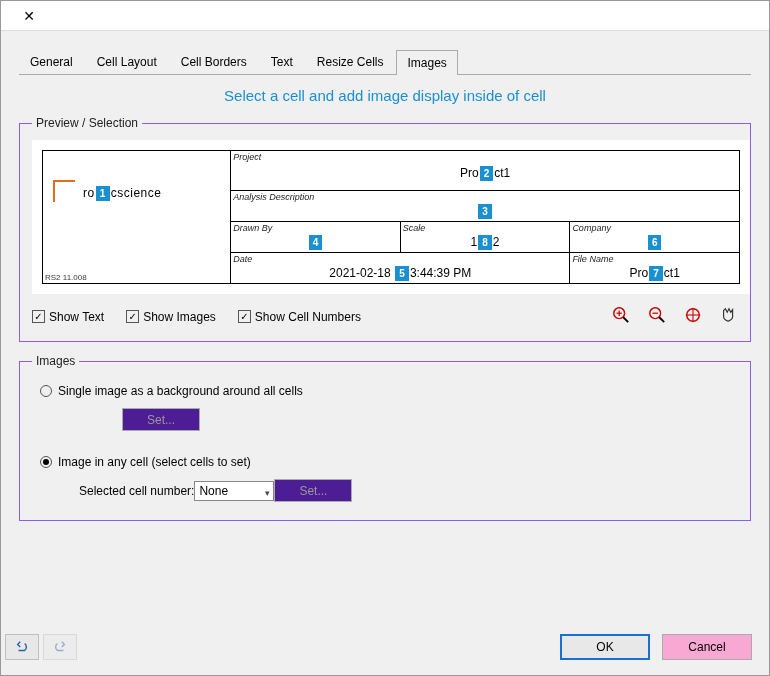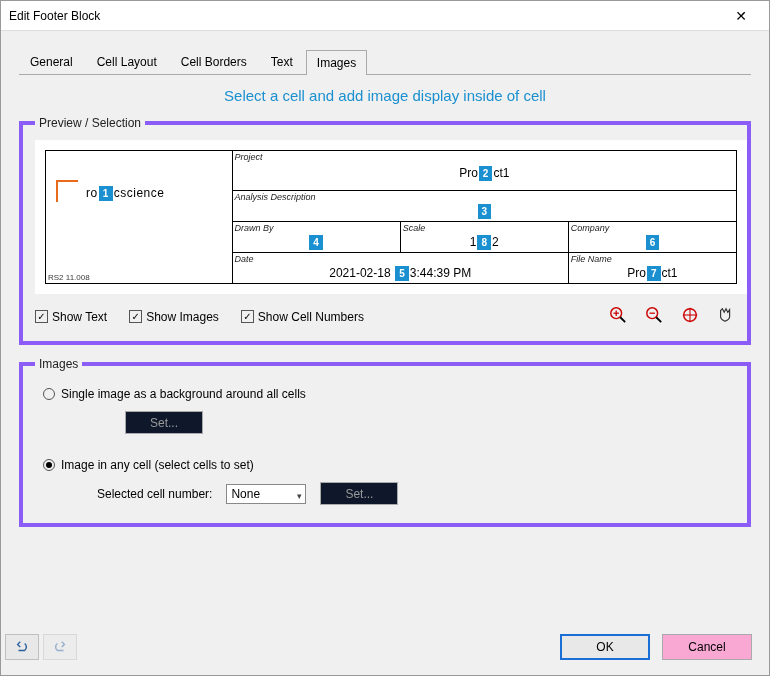--- a/index.html
+++ b/index.html
@@ -5,66 +5,66 @@
   *{box-sizing:border-box;font-family:"Segoe UI",Tahoma,sans-serif;font-size:12px;color:#000}
   body{margin:0;background:#f0f0f0;width:770px;height:676px;overflow:hidden;border:1px solid #999}
   .titlebar{height:30px;background:#fff;display:flex;align-items:center;padding:0 8px;border-bottom:1px solid #ddd}
   .titlebar .title{flex:1}
   .close{width:40px;text-align:center;font-size:14px}
   .content{padding:18px 18px 8px 18px}
   .tabs{display:flex;border-bottom:1px solid #aaa;margin-bottom:12px}
   .tab{padding:5px 10px;border:1px solid transparent;border-bottom:none;margin-right:2px;background:transparent;cursor:default}
   .tab.active{border-color:#aaa;background:#f0f0f0;position:relative;top:1px}
   .instruction{text-align:center;color:#1a90d0;font-size:15px;margin:10px 0 12px 0}
-  fieldset{border:4px solid #8b5cf6;margin:0 0 12px 0;padding:10px 0 14px 12px}
+  fieldset{border:1px solid #8b5cf6;margin:0 0 12px 0;padding:10px 0 14px 12px}
   legend{padding:0 4px;color:#222}
   .preview{background:#fff;padding:10px}
   table.grid{width:100%;border-collapse:collapse;table-layout:fixed}
   table.grid td{border:1px solid #000;vertical-align:top;position:relative;padding:0}
   .lbl{position:absolute;top:1px;left:2px;font-size:9px;font-style:italic;color:#222}
   .val{display:block;text-align:center;padding:12px 2px 2px 2px;font-size:13px}
   .badge{display:inline-block;background:#1a90d0;color:#fff;font-weight:600;font-size:10px;padding:1px 4px;margin:0 1px;line-height:13px}
   .logo{height:80px;display:flex;align-items:center;padding-left:10px}
   .logo-mark{width:22px;height:22px;border:2px solid #e86a1a;border-right:none;border-bottom:none;margin-right:8px}
   .logo-text{font-size:18px;color:#6a6a6a;letter-spacing:.5px}
   .version{position:absolute;bottom:1px;left:2px;font-size:8px;color:#3a3a3a}
   .row{display:flex;align-items:center;gap:22px;margin-top:12px}
   .chk{display:flex;align-items:center;gap:4px}
   .cbox{width:13px;height:13px;border:1px solid #555;display:inline-flex;align-items:center;justify-content:center;font-size:10px;line-height:10px;color:#000}
   .toolbar{display:flex;gap:18px;margin-left:auto;margin-right:12px}
   .tool svg{width:18px;height:18px}
   .radio{display:flex;align-items:center;gap:6px;margin:6px 0 10px 8px}
   .rcircle{width:12px;height:12px;border:1px solid #555;border-radius:50%;display:inline-flex;align-items:center;justify-content:center}
   .rcircle .dot{width:6px;height:6px;background:#000;border-radius:50%}
   .btn{display:inline-flex;align-items:center;justify-content:center;border:1px solid #aaa;background:#e8e8e8;padding:3px 24px;min-width:70px;height:23px}
-  .btn.disabled{color:#9a9a9a;background:#0f172a}
-  .inline{display:flex;align-items:center;gap:14px;margin:10px 0 4px 62px}
+  .btn.disabled{color:#9a9a9a;background:#4c1d95}
+  .inline{display:flex;align-items:center;margin:10px 0 4px 47px}
   .select{border:1px solid #888;background:#fff;padding:2px 4px;width:80px;display:flex;align-items:flex-end;justify-content:space-between}
   .chev{font-size:9px;color:#444;margin-left:4px}
   .footer{position:absolute;left:5px;right:18px;bottom:16px;display:flex;align-items:center}
   .footer .spacer{flex:1}
   .ok{border:2px solid #1a6fd6;background:#e8e8e8;width:90px;height:26px;text-align:center;line-height:22px;margin-right:12px}
   .cancel{border:1px solid #aaa;background:#f9a8d4;width:90px;height:26px;text-align:center;line-height:24px}
   .small-btn{border:1px solid #bfbfbf;background:#e8e8e8;width:34px;height:26px;display:inline-flex;align-items:center;justify-content:center;margin-right:4px}
   .small-btn svg{width:14px;height:14px}
 </style>
 </head>
 <body>
 
 <div class="titlebar">
-  <span class="title">Edit Footer Block</span>
   <span class="close">✕</span>
 </div>
 
 <div class="content">
   <div class="tabs">
     <div class="tab">General</div>
     <div class="tab">Cell Layout</div>
     <div class="tab">Cell Borders</div>
     <div class="tab">Text</div>
+    <div class="tab">Resize Cells</div>
     <div class="tab active">Images</div>
   </div>
 
   <div class="instruction">Select a cell and add image display inside of cell</div>
 
   <fieldset>
     <legend>Preview / Selection</legend>
 
     <div class="preview">
       <table class="grid">

